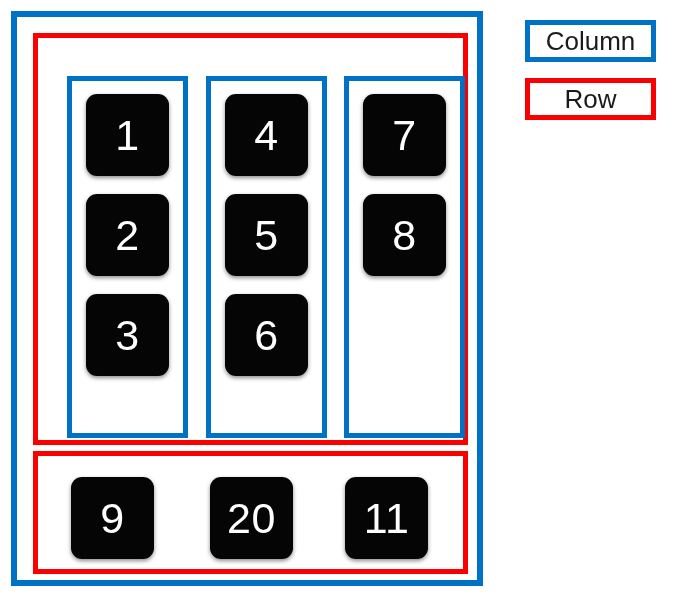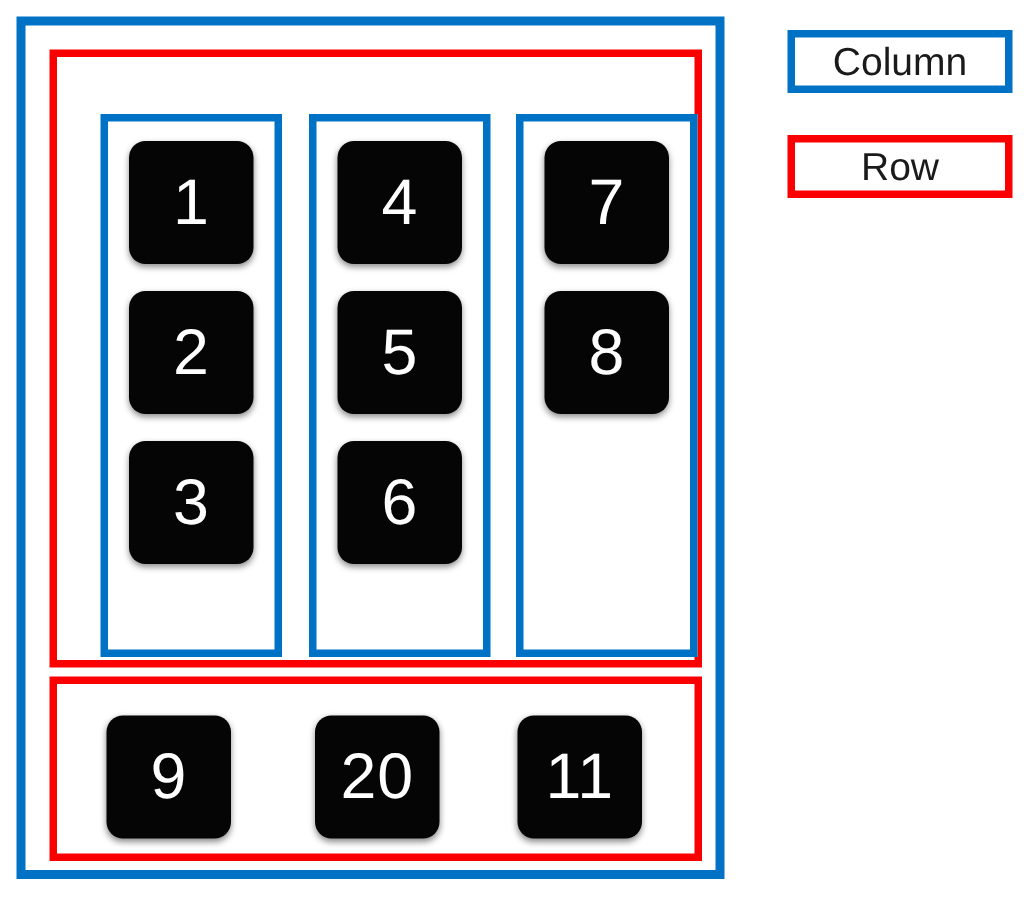--- a/index.html
+++ b/index.html
@@ -108,31 +108,31 @@
 
   
   .legend {
     position: absolute;
     left: 525px;
     top: 20px;
     width: 145px;
   }
   .legend-item {
     box-sizing: border-box;
-    width: 150px;
+    width: 131px;
     height: 42px;
     background: #ffffff;
     display: flex;
     align-items: center;
     justify-content: center;
     font-size: 26px;
     color: #1a1a1a;
     font-family: "Liberation Sans", sans-serif;
   }
-  .legend-item + .legend-item { margin-top: 28px; }
+  .legend-item + .legend-item { margin-top: 16px; }
   .legend-item--column { border: 5px solid var(--blue); }
   .legend-item--row    { border: 5px solid var(--red); }
   .legend-label { line-height: 1; }
 </style>
 </head>
 <body style="background: rgb(255, 255, 255);">
 
 <div id="page-root">
 
   <div class="outer-column">

